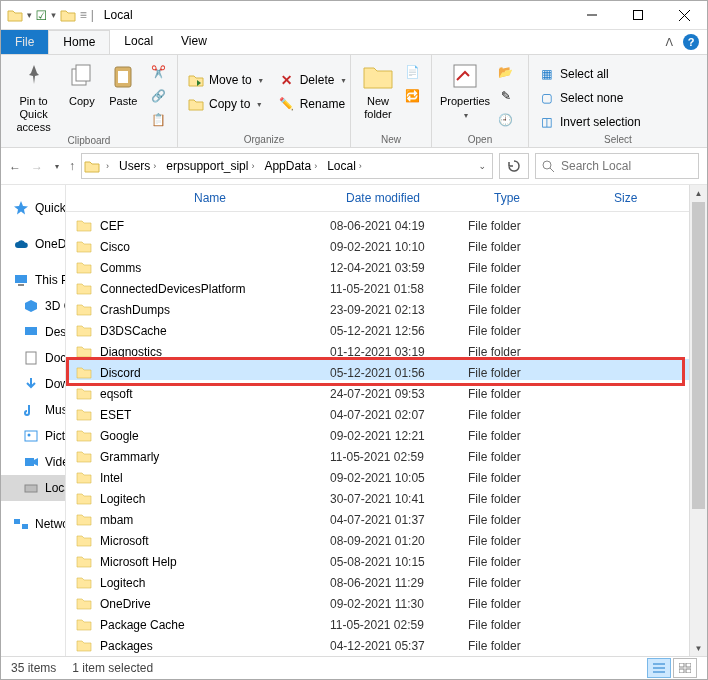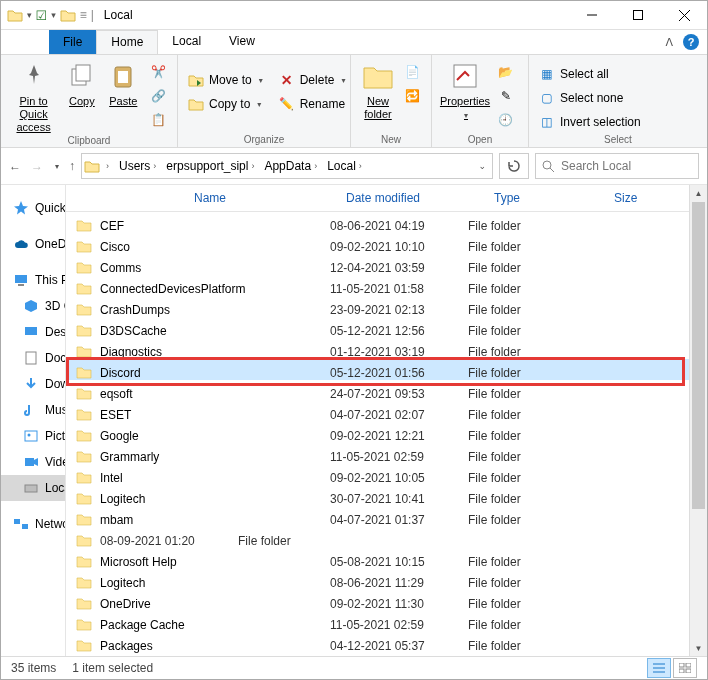--- a/index.html
+++ b/index.html
@@ -22,29 +22,29 @@
     padding-left: 6px;
     background: #fff;
     border-bottom: 1px solid #e0e0e0;
   }
   .titlebar .qa-icons { display:flex; align-items:center; gap:4px; }
   .titlebar .title { margin-left: 10px; }
   .titlebar .winbtns { margin-left:auto; display:flex; }
   .titlebar .winbtns div { width:46px; height:28px; display:flex; align-items:center; justify-content:center; }
   .menubar { height:24px; display:flex; align-items:stretch; border-bottom:1px solid #dadada; }
   .menubar .tab { padding:4px 14px 0 14px; position:relative; }
-  .menubar .tab.file { background:#1979ca; color:#000000; padding-top:5px;margin-left:48px; }
+  .menubar .tab.file { background:#1979ca; color:#e5e5e5; padding-top:5px; }
   .menubar .tab.active { background:#f5f6f7; border:1px solid #dadada; border-bottom:none; }
   .menubar .help { margin-left:auto; display:flex; align-items:center; gap:10px; padding-right:8px;}
   .help-circle { width:16px; height:16px; border-radius:50%; background:#1979ca; color:#fff; font-size:11px; display:flex; align-items:center; justify-content:center; font-weight:bold;}
   .ribbon { height:92px; background:#f5f6f7; border-bottom:1px solid #dadada; display:flex; }
   .rgroup { border-right:1px solid #dadada; display:flex; flex-direction:column; }
   .rgroup-body { flex:1; display:flex; align-items:flex-start; padding:4px 6px 0 6px; gap:2px;}
   .rgroup-label { text-align:center; font-size:10px; color:#666; padding-bottom:2px;}
-  .bigbtn { width:54px; text-align:center; font-size:11px; line-height:1.2;text-decoration:underline; }
+  .bigbtn { width:54px; text-align:center; font-size:11px; line-height:1.2; }
   .bigbtn .icn { height:34px; display:flex; align-items:center; justify-content:center; margin-bottom:2px;}
   .smallstack { display:flex; flex-direction:column; gap:2px; padding-top:2px;}
   .smallrow { display:flex; align-items:center; gap:5px; font-size:12px; height:22px; padding:0 4px; white-space:nowrap;}
   .smallrow .micn { width:16px; height:16px; display:flex; align-items:center; justify-content:center;}
   .dd { font-size:8px; color:#555; margin-left:2px;}
   .navrow { height:36px; display:flex; align-items:center; padding:0 8px; gap:6px; border-bottom:1px solid #e5e5e5;}
   .navarrows { display:flex; align-items:center; gap:10px; color:#555;}
   .navarrows span.dis { color:#bbb; }
   .addrbar { flex:1; height:24px; border:1px solid #ccc; display:flex; align-items:center; padding:0 2px; gap:2px;}
   .crumb { padding:0 4px; display:flex; align-items:center; gap:3px;}
@@ -560,20 +560,21 @@
             <path d="M1 4h5l2 2h7v8H1z" fill="#ffe79e" stroke="#d8b84a" stroke-width="0.6"></path>
           </svg>
           <div class="c-name">mbam</div>
           <div class="c-date">04-07-2021 01:37</div>
           <div class="c-type">File folder</div>
         </div>
         <div class="row">
           <svg class="fi" width="16" height="16">
             <path d="M1 4h5l2 2h7v8H1z" fill="#ffe79e" stroke="#d8b84a" stroke-width="0.6"></path>
           </svg>
+          <div class="c-name">Microsoft</div>
           <div class="c-date">08-09-2021 01:20</div>
           <div class="c-type">File folder</div>
         </div>
         <div class="row">
           <svg class="fi" width="16" height="16">
             <path d="M1 4h5l2 2h7v8H1z" fill="#ffe79e" stroke="#d8b84a" stroke-width="0.6"></path>
           </svg>
           <div class="c-name">Microsoft Help</div>
           <div class="c-date">05-08-2021 10:15</div>
           <div class="c-type">File folder</div>

